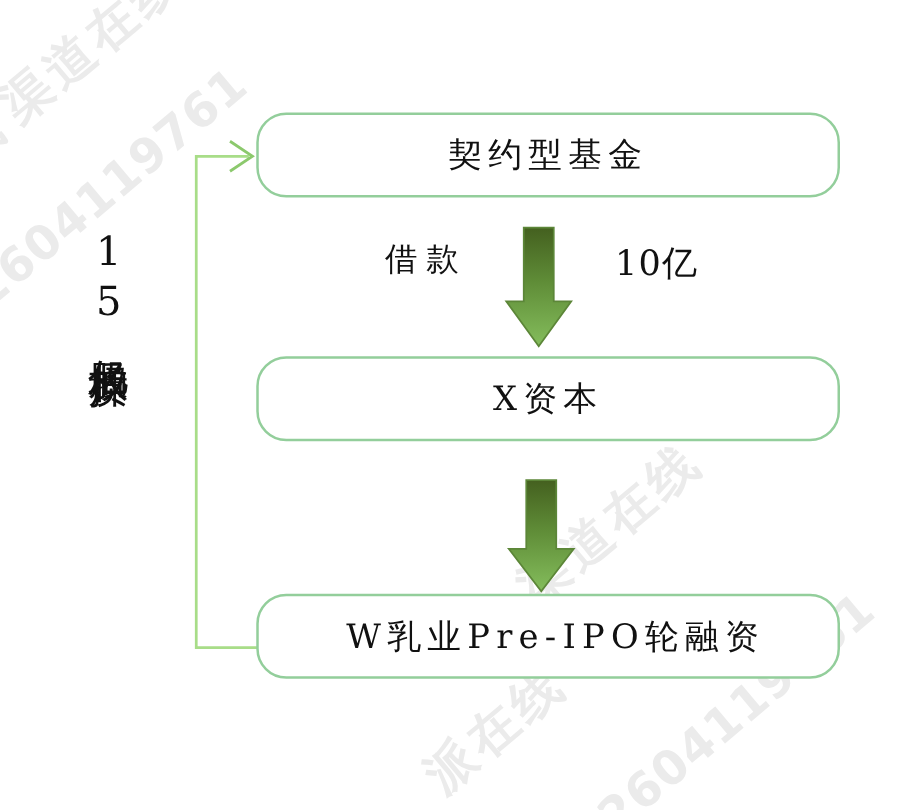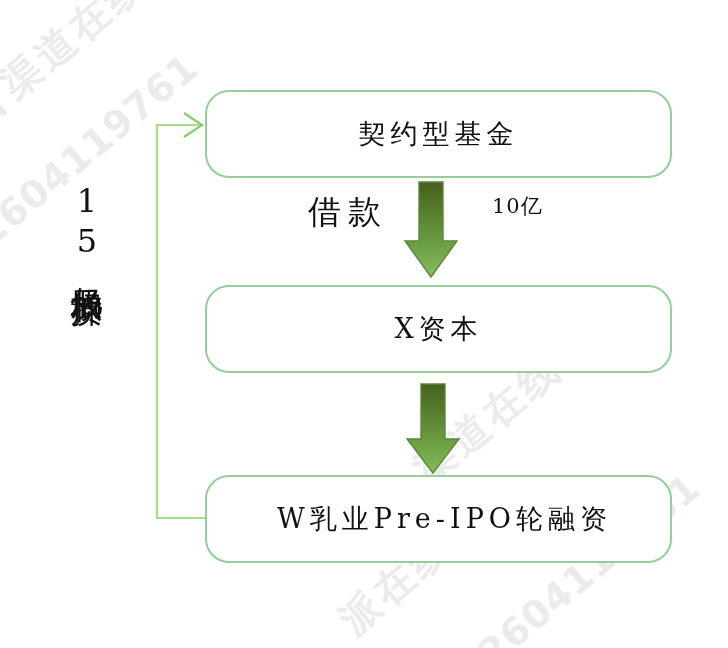--- a/index.html
+++ b/index.html
@@ -36,21 +36,21 @@
   .wm-c { top: 128px; left: -50px; transform: rotate(-40deg); }
   .wm-d { top: 392px; left: 400px; transform: rotate(-40deg); }
   .wm-e { top: 556px; left: 330px; transform: rotate(-40deg); }
   .wm-f { top: 548px; left: 452px; transform: rotate(-40deg); }
 
   
   .node {
     position: absolute;
     left: 205px;
     width: 467px;
-    height: 88px;
+    height: 68px;
     box-sizing: border-box;
     border: 2px solid #93ce9b;
     border-radius: 24px;
     background: #ffffff;
     display: flex;
     align-items: center;
     justify-content: center;
   }
   .node-label {
     font-family: "DejaVu Serif", "Liberation Serif", serif;
@@ -72,25 +72,25 @@
 
   
   .flow-label {
     position: absolute;
     font-family: "DejaVu Serif", "Liberation Serif", serif;
     color: #111111;
     white-space: nowrap;
   }
   #label-loan {
     left: 308px; top: 190px;
-    font-size: 33px; letter-spacing: 7px;
+    font-size: 26px; letter-spacing: 7px;
   }
   #label-amount-1 {
     left: 492px; top: 192px;
-    font-size: 21px; letter-spacing: 1px;
+    font-size: 28px; letter-spacing: 1px;
   }
   #label-amount-2 {
     left: 487px; top: 403px;
     font-size: 27px; letter-spacing: 1px;
   }
 
   
   #pledge-loop {
     position: absolute;
     left: 140px;

